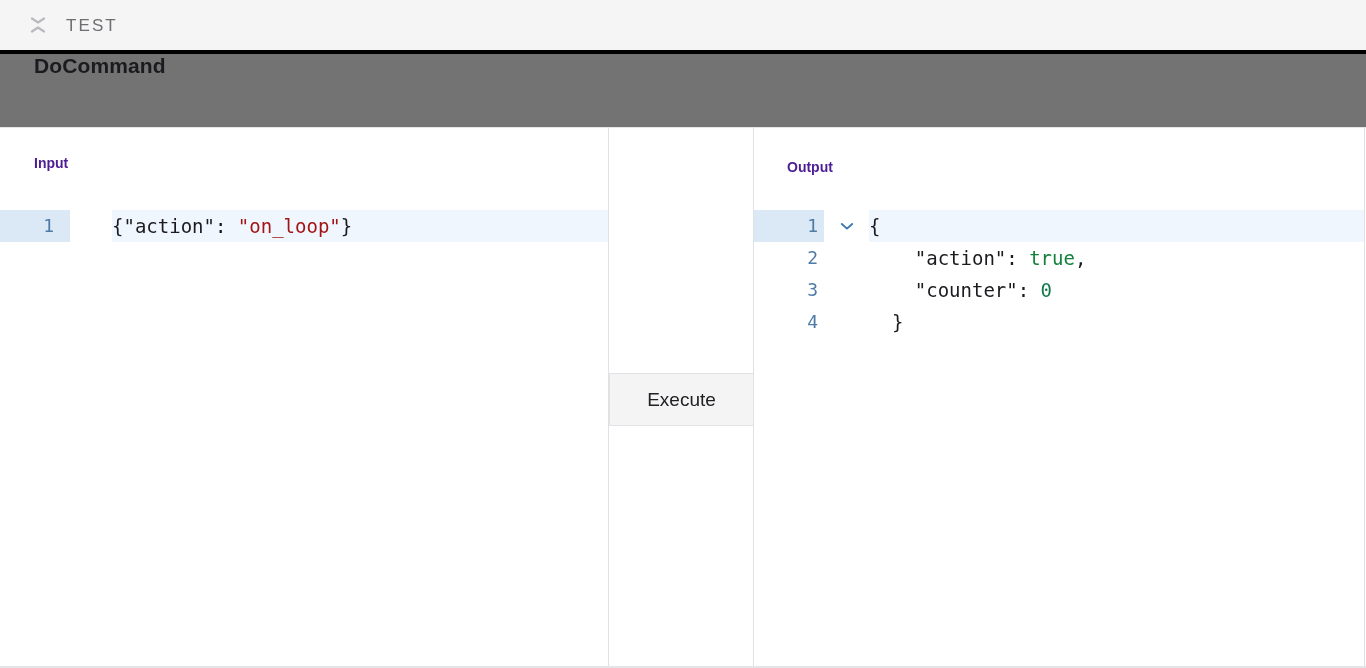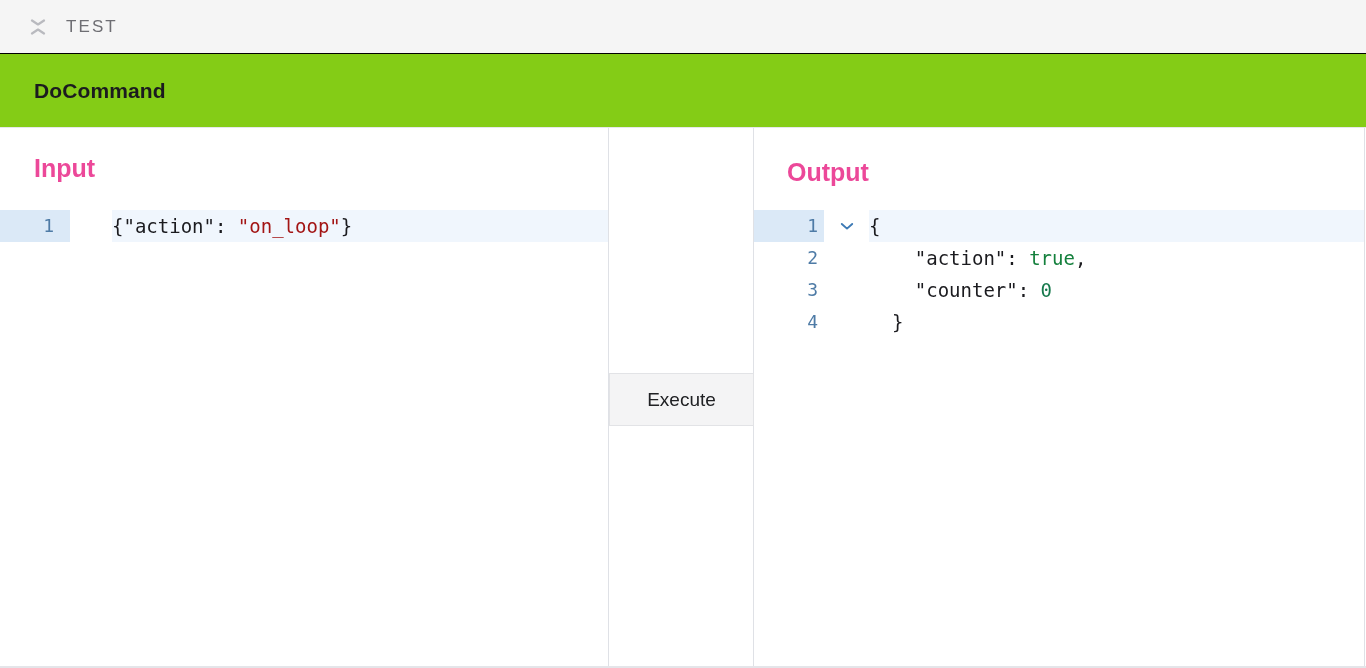--- a/index.html
+++ b/index.html
@@ -21,21 +21,21 @@
     background: #ffffff;
   }
 
   
   .topbar {
     position: absolute;
     left: 0; top: 0;
     width: 1366px;
     height: 54px;
     background: #f5f5f5;
-    border-bottom: 1px solid #000000;
+    border-bottom: 4px solid #000000;
     display: flex;
     align-items: center;
   }
 
   .collapse-icon {
     width: 22px;
     height: 24px;
     margin-left: 27px;
     display: flex;
     flex-direction: column;
@@ -54,24 +54,24 @@
     font-weight: 400;
     line-height: 1;
   }
 
   
   .title-bar {
     position: absolute;
     left: 0; top: 54px;
     width: 1366px;
     height: 74px;
-    background: #84cc16;
+    background: #737373;
     border-bottom: 1px solid #e6e7ea;
     display: flex;
-    align-items: center;
+    align-items: flex-start;
   }
   .command-title {
     margin-left: 34px;
     font-size: 21px;
     font-weight: 700;
     color: #1b1b1f;
     letter-spacing: 0.1px;
   }
 
   
@@ -104,23 +104,23 @@
   .pane-output {
     position: relative;
     width: 611px;
     height: 100%;
     border-right: 1px solid #dfe1e6;
     background: #ffffff;
     overflow: hidden;
   }
 
   .pane-heading {
-    font-size: 25px;
+    font-size: 14px;
     font-weight: 700;
-    color: #ec4899;
+    color: #4c1d95;
     line-height: 1;
   }
   .pane-input .pane-heading { margin: 28px 0 0 34px; }
   .pane-output .pane-heading { margin: 32px 0 0 33px; }
 
   
   .editor {
     position: absolute;
     left: 0;
     width: 100%;

